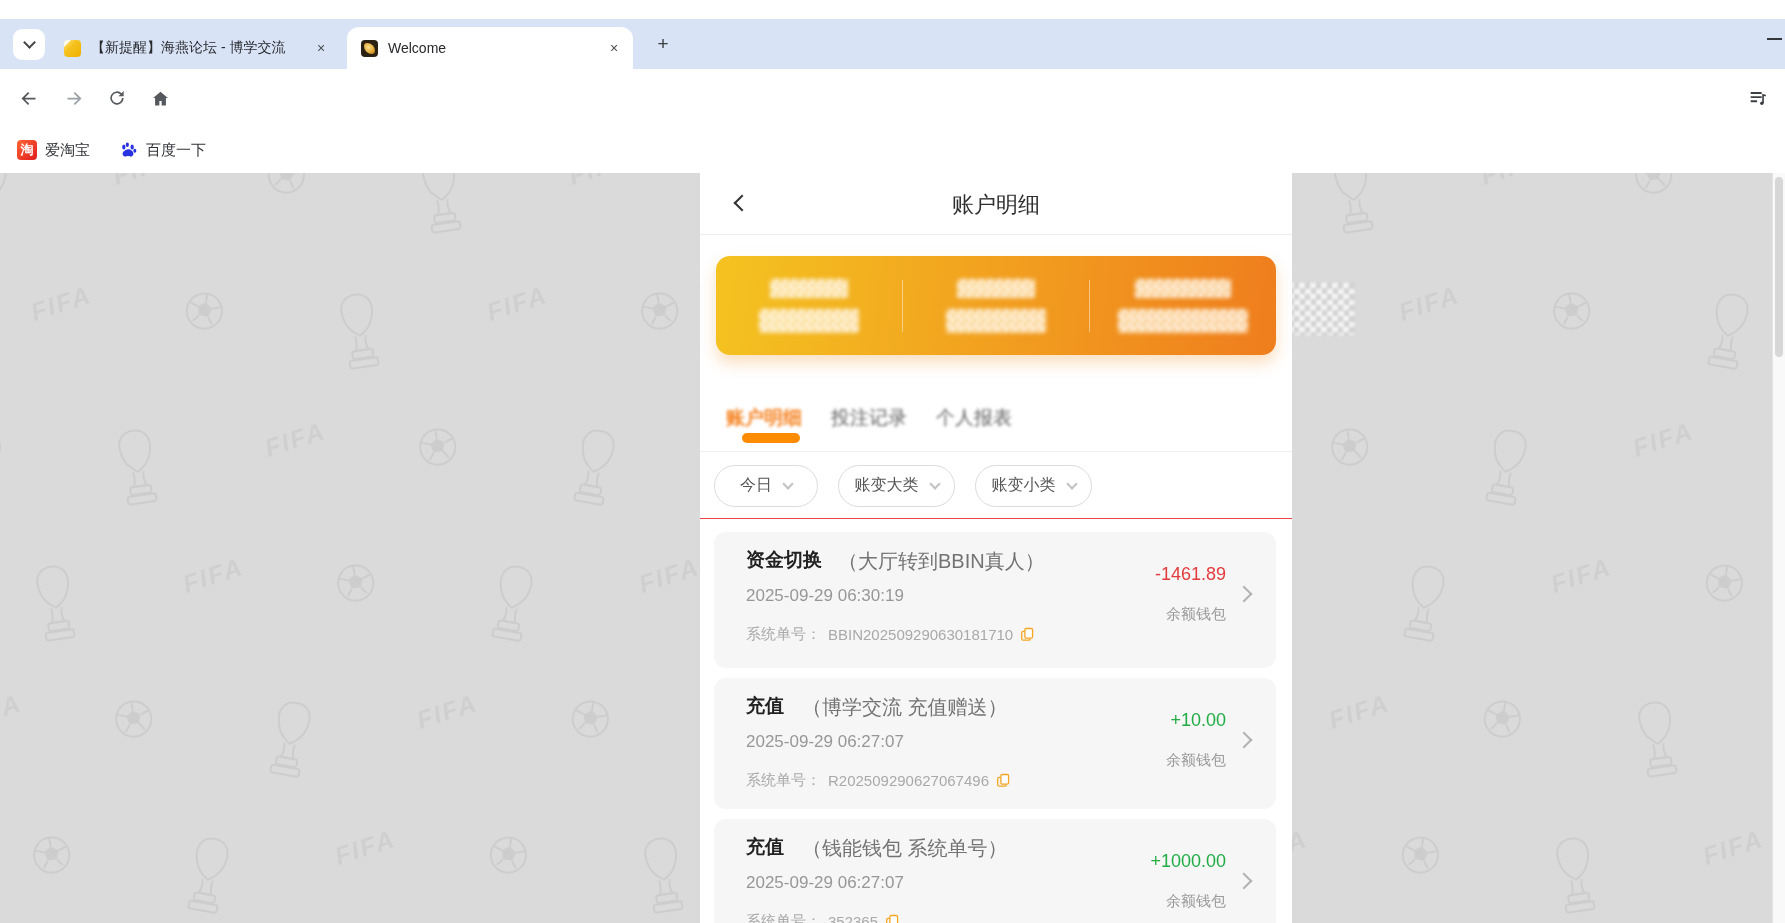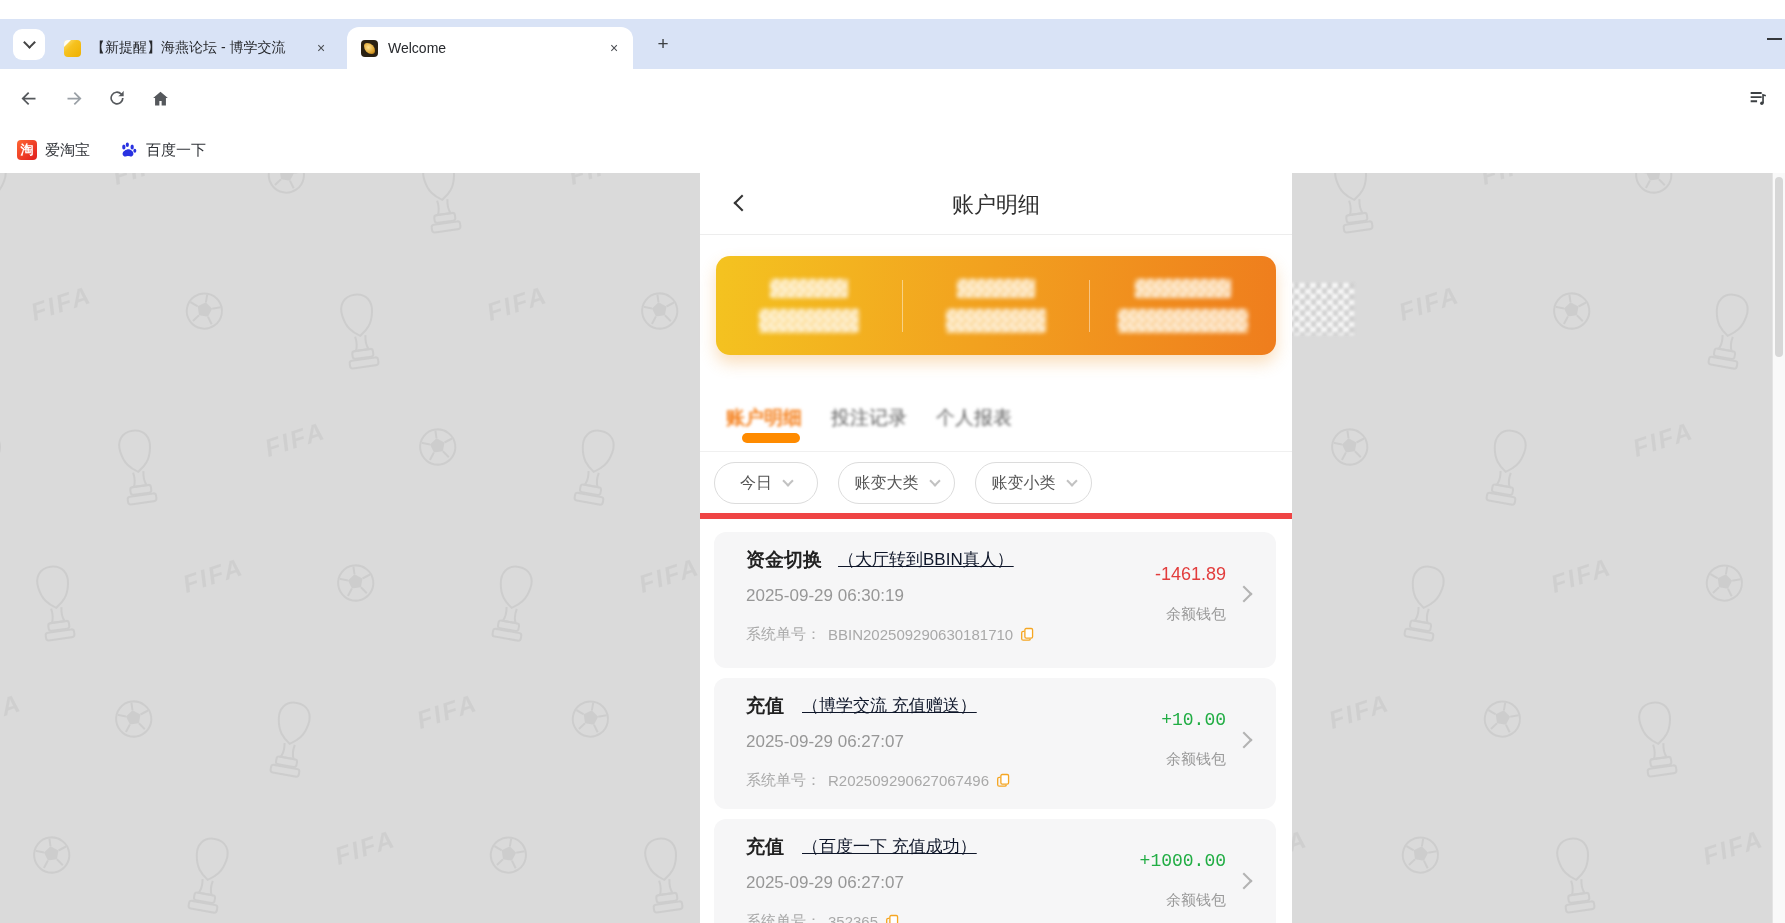--- a/index.html
+++ b/index.html
@@ -54,38 +54,38 @@
   .bb-label { width:78px; height:19px; }
   .bb-value { width:100px; height:24px; }
   .stat-col:nth-child(5) .bb-label { width:96px; }
   .stat-col:nth-child(5) .bb-value { width:130px; }
 
   .page-tabs { position:absolute; left:0; top:224px; width:592px; height:55px; border-bottom:1px solid #f0f0f0; display:flex; align-items:flex-start; padding:8px 0 0 26px; gap:29px; }
   .ptab { font-size:19px; color:#5a5a5a; filter:blur(1.6px); cursor:pointer; }
   .ptab.active { color:var(--accent,#f58220); font-weight:bold; }
   .tab-underline { position:absolute; left:42px; top:36px; width:58px; height:10px; border-radius:6px; background:var(--accentStrong,#ff8b00); }
 
-  .filters { position:absolute; left:0; top:280px; width:592px; height:66px; border-bottom:6px solid #ef4444; display:flex; align-items:center; padding-left:14px; gap:20px; }
+  .filters { position:absolute; left:0; top:280px; width:592px; height:66px; border-bottom:1px solid #ef4444; display:flex; align-items:center; padding-left:14px; gap:20px; }
   .pill { height:42px; border:1px solid #dcdcdc; border-radius:21px; background:#fff; display:flex; align-items:center; justify-content:center; gap:12px; cursor:pointer; }
   .pill1 { width:104px; } .pill2 { width:117px; } .pill3 { width:117px; }
   .pill-label { font-size:16px; color:#555; }
   .pill-chev { width:8px; height:8px; border-right:2px solid #c2c2c2; border-bottom:2px solid #c2c2c2; transform:rotate(45deg); margin-top:-4px; }
 
   .txn-list { position:absolute; left:14px; top:359px; width:564px; }
   .txn-card { position:relative; width:562px; background:#f6f6f7; border-radius:12px; margin-bottom:10px; cursor:pointer; }
   .txn-card.h1 { height:136px;text-align:right; } .txn-card.h2 { height:131px; } .txn-card.h3 { height:136px; }
   .txn-type { position:absolute; left:32px; top:15px; font-size:19px; font-weight:bold; color:#222; }
-  .txn-detail { position:absolute; left:32px; top:16px; font-size:17px; color:#0f172a; white-space:nowrap;text-decoration:underline; }
+  .txn-detail { position:absolute; left:32px; top:16px; font-size:20px; color:#737373; white-space:nowrap; }
   .txn-date { position:absolute; left:32px; top:54px; font-size:17px; color:#979797; }
   .txn-order { position:absolute; left:32px; top:93px; font-size:15px; color:#a9a9a9; display:flex; align-items:center; gap:7px; }
   .copy-icon { display:inline-flex; }
   .txn-right { position:absolute; right:50px; top:32px; display:flex; flex-direction:column; align-items:flex-end; gap:20px; }
   .txn-amount { font-size:18px; font-weight:500; }
   .txn-amount.neg { color:var(--neg,#e23c3c); }
-  .txn-amount.pos { color:var(--pos,#21ad44);font-family:Liberation Mono, monospace; }
+  .txn-amount.pos { color:var(--pos,#21ad44); }
   .txn-balance { font-size:15px; color:#9a9a9a; }
   .txn-chev { position:absolute; right:26px; top:56px; width:12px; height:12px; border-top:2px solid #b3b3b3; border-right:2px solid #b3b3b3; transform:rotate(45deg); }
 
   .blur-patch { position:absolute; left:1261px; top:110px; width:93px; height:52px; background:repeating-conic-gradient(rgba(250,250,250,.95) 0% 25%, rgba(205,205,205,.9) 0% 50%) 0 0/11px 11px; filter:blur(1.5px); }
   .scrollbar { position:absolute; right:0; top:0; width:13px; height:769px; background:#f9f9f9; border-left:1px solid #e4e4e4; }
   .scroll-thumb { position:absolute; left:2px; top:4px; width:8px; height:180px; border-radius:4px; background:#d7d7d7; }
 </style>
 </head>
 <body>
 
@@ -532,21 +532,21 @@
           </span>
           <span class="txn-right">
             <span class="txn-amount pos">+10.00</span>
             <span class="txn-balance">余额钱包</span>
           </span>
           <span class="txn-chev"></span>
         </div>
 
         <div class="txn-card h3">
           <span class="txn-type">充值</span>
-          <span class="txn-detail" style="left:88px">（百度一下 充值成功）</span>
+          <span class="txn-detail" style="left:88px">（钱能钱包 系统单号）</span>
           <span class="txn-date">2025-09-29 06:27:07</span>
           <span class="txn-order">
             <span>系统单号：</span>
               <span>352365</span>
             <svg class="copy-icon" width="15" height="15" viewBox="0 0 16 16">
                 <rect x="5.2" y="1.6" width="8.2" height="10.2" rx="1.4" fill="#fff" stroke="#f5a623" stroke-width="1.4"></rect>
                 <path d="M4.8 4.6H3.4A1.6 1.6 0 0 0 1.8 6.2v6.2A1.6 1.6 0 0 0 3.4 14h6a1.6 1.6 0 0 0 1.6-1.4" fill="none" stroke="#f5a623" stroke-width="1.4"></path>
               </svg>
           </span>
           <span class="txn-right">

